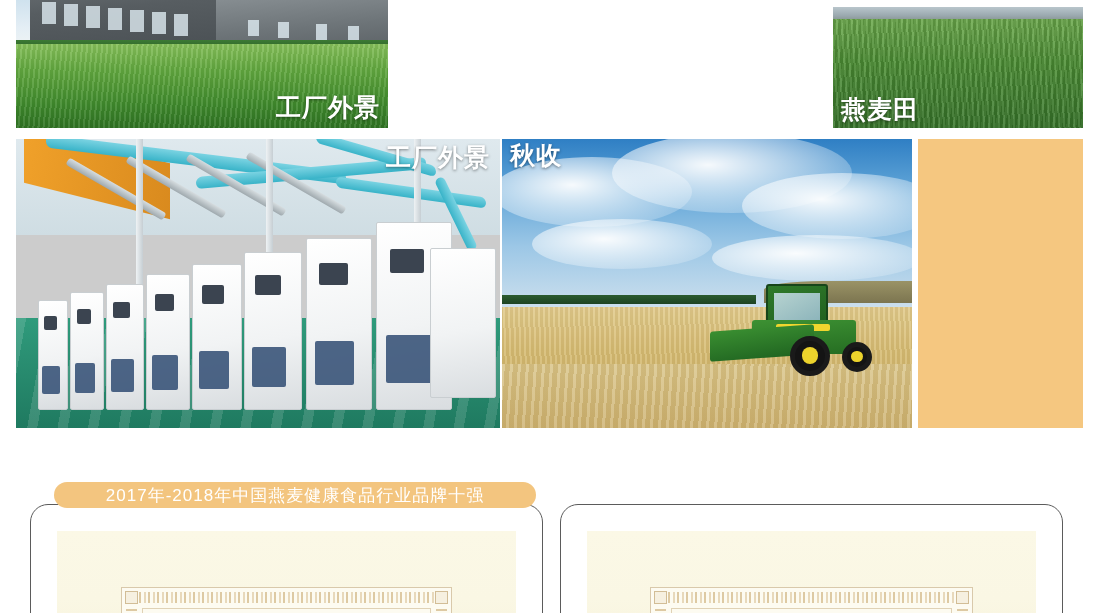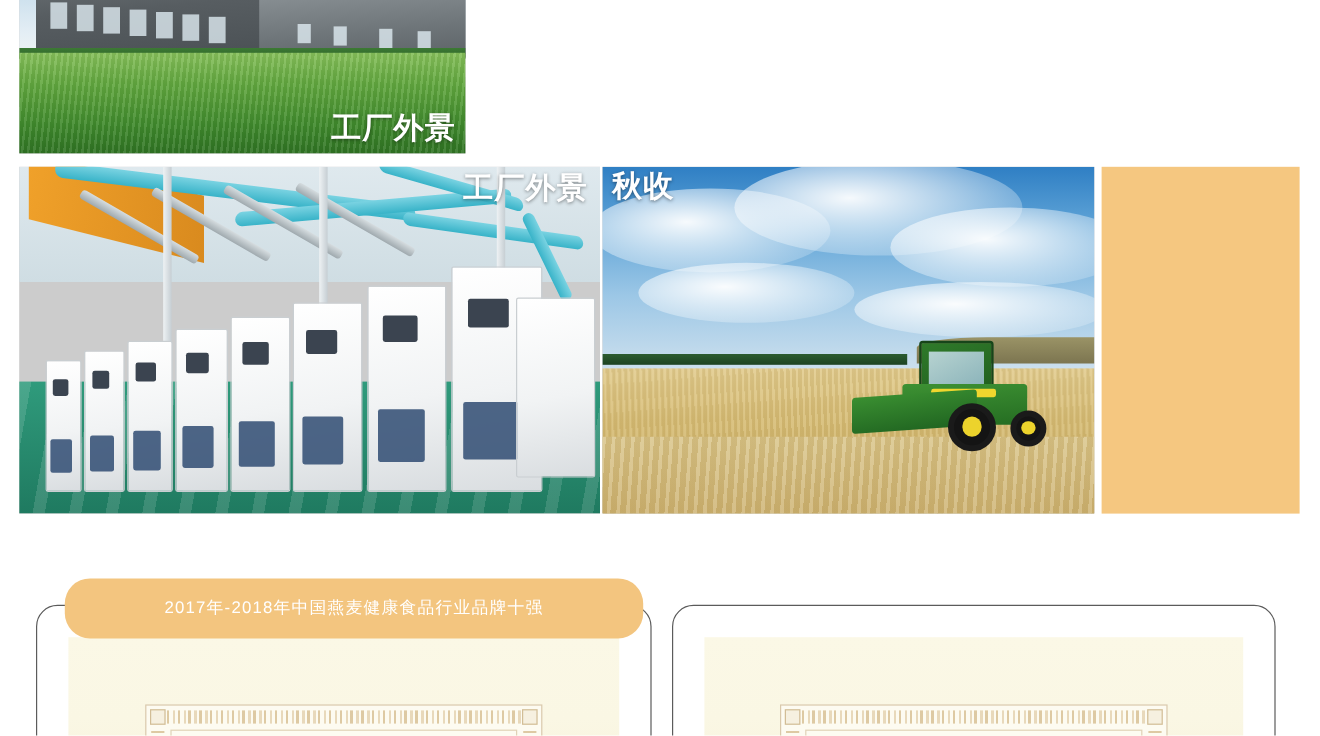--- a/index.html
+++ b/index.html
@@ -248,26 +248,26 @@
   .certframe .c-tl { left:3px; top:3px; }
   .certframe .c-tr { right:3px; top:3px; }
   .certframe .inner {
     position:absolute; left:20px; right:20px; top:20px; bottom:4px;
     border:1px solid #e0d2b6;
   }
 
   
   .badge {
     position:absolute;
-    height:50px;
+    height:26px;
     border-radius:21px;
     background:#f3c57f;
     color:#ffffff;
     display:flex; align-items:center; justify-content:center;
-    font-size:14px;
+    font-size:17px;
     letter-spacing:1px;
     z-index:20;
     white-space:nowrap;
   }
   #badge1 { left:54px; top:482px; width:482px; }
   #badge2 { left:570px; top:482px; width:473px; }
 </style>
 </head>
 <body>
 
@@ -287,20 +287,25 @@
     <div class="win" style="left:232px;top:20px;width:11px;height:16px;"></div>
     <div class="win" style="left:262px;top:22px;width:11px;height:16px;"></div>
     <div class="win" style="left:300px;top:24px;width:11px;height:16px;"></div>
     <div class="win" style="left:332px;top:26px;width:11px;height:16px;"></div>
     <div class="hedge"></div>
     <div class="field"></div>
     <div class="cap" style="right:8px;bottom:8px;">工厂外景</div>
   </div>
 
 
+  <div class="photo" id="oat">
+    <div class="hills"></div>
+    <div class="crop"></div>
+    <div class="cap" style="left:8px;bottom:6px;">燕麦田</div>
+  </div>
 
   <div class="photo" id="ws">
     <div class="ceil"></div>
     <div class="mez"></div>
     <div class="pipe" style="left:30px;top:14px;width:300px;height:13px;transform:skewY(7deg);"></div>
     <div class="pipe" style="left:180px;top:28px;width:230px;height:12px;transform:skewY(-5deg);"></div>
     <div class="pipe" style="left:300px;top:10px;width:120px;height:11px;transform:skewY(16deg);"></div>
     <div class="pipe" style="left:320px;top:48px;width:150px;height:11px;transform:skewY(8deg);"></div>
     <div class="pipe" style="left:400px;top:70px;width:80px;height:10px;transform:rotate(64deg);"></div>
     <div class="duct" style="left:44px;top:46px;width:112px;height:8px;transform:rotate(30deg);"></div>

